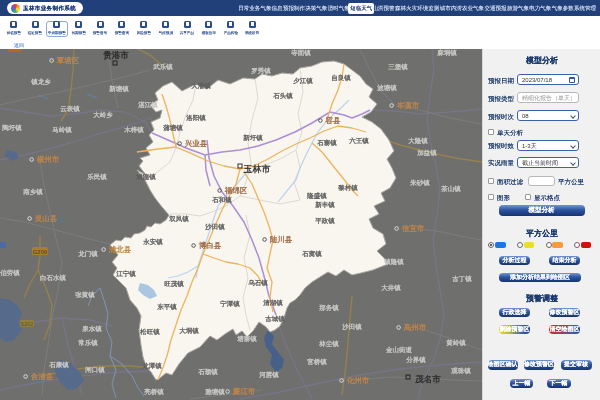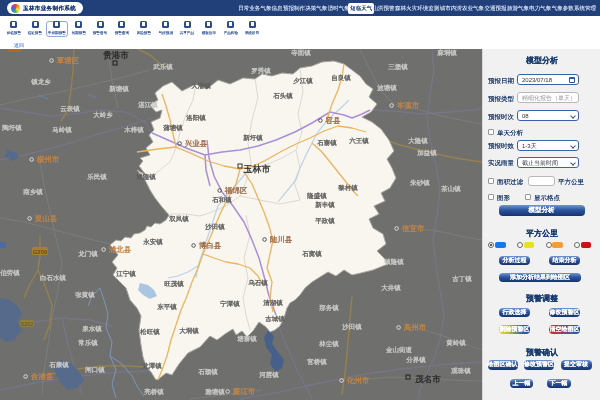--- a/index.html
+++ b/index.html
@@ -320,19 +320,18 @@
  <div class="radio" style="left:91px;top:192.5px"></div>
     <div class="chip" style="left:97.5px;top:192.5px;background:#d00f0f"></div>
  <div class="btn" style="left:16px;top:206.5px;width:31px;height:9px">分析过程</div>
  <div class="btn" style="left:66px;top:206.5px;width:31px;height:9px">结束分析</div>
  <div class="btn" style="left:16px;top:223.5px;width:82px;height:9.5px">添加分析结果到绘图区</div>
  <div class="ptitle" style="top:244px">预警调整</div>
  <div class="btn" style="left:16px;top:258.5px;width:31px;height:9.5px">行政选择</div>
  <div class="btn" style="left:66px;top:258.5px;width:31px;height:9.5px">修改预警区</div>
  <div class="btn" style="left:16px;top:275.5px;width:31px;height:9.5px;background:linear-gradient(90deg,#e8d827 0%,#bdc23a 30%,#3a5fa8 75%,#27468c 100%)">删除预警区</div>
  <div class="btn" style="left:66px;top:275.5px;width:31px;height:9.5px;background:linear-gradient(90deg,#cf2b25 0%,#a63c55 35%,#3a5fa8 80%,#27468c 100%)">清空绘图区</div>
- <div class="ptitle" style="top:297.5px">预警确认</div>
  <div class="btn" style="left:4.5px;top:311px;width:30px;height:9.5px">绘图区确认</div>
  <div class="btn" style="left:41px;top:311px;width:30px;height:9.5px">修改预警区</div>
  <div class="btn" style="left:77.5px;top:311px;width:31px;height:9.5px">提交审核</div>
  <div class="btn" style="left:27px;top:330px;width:23px;height:9px">上一幅</div>
  <div class="btn" style="left:63.5px;top:330px;width:24px;height:9px">下一幅</div>
 </div>
 
 </body></html>

